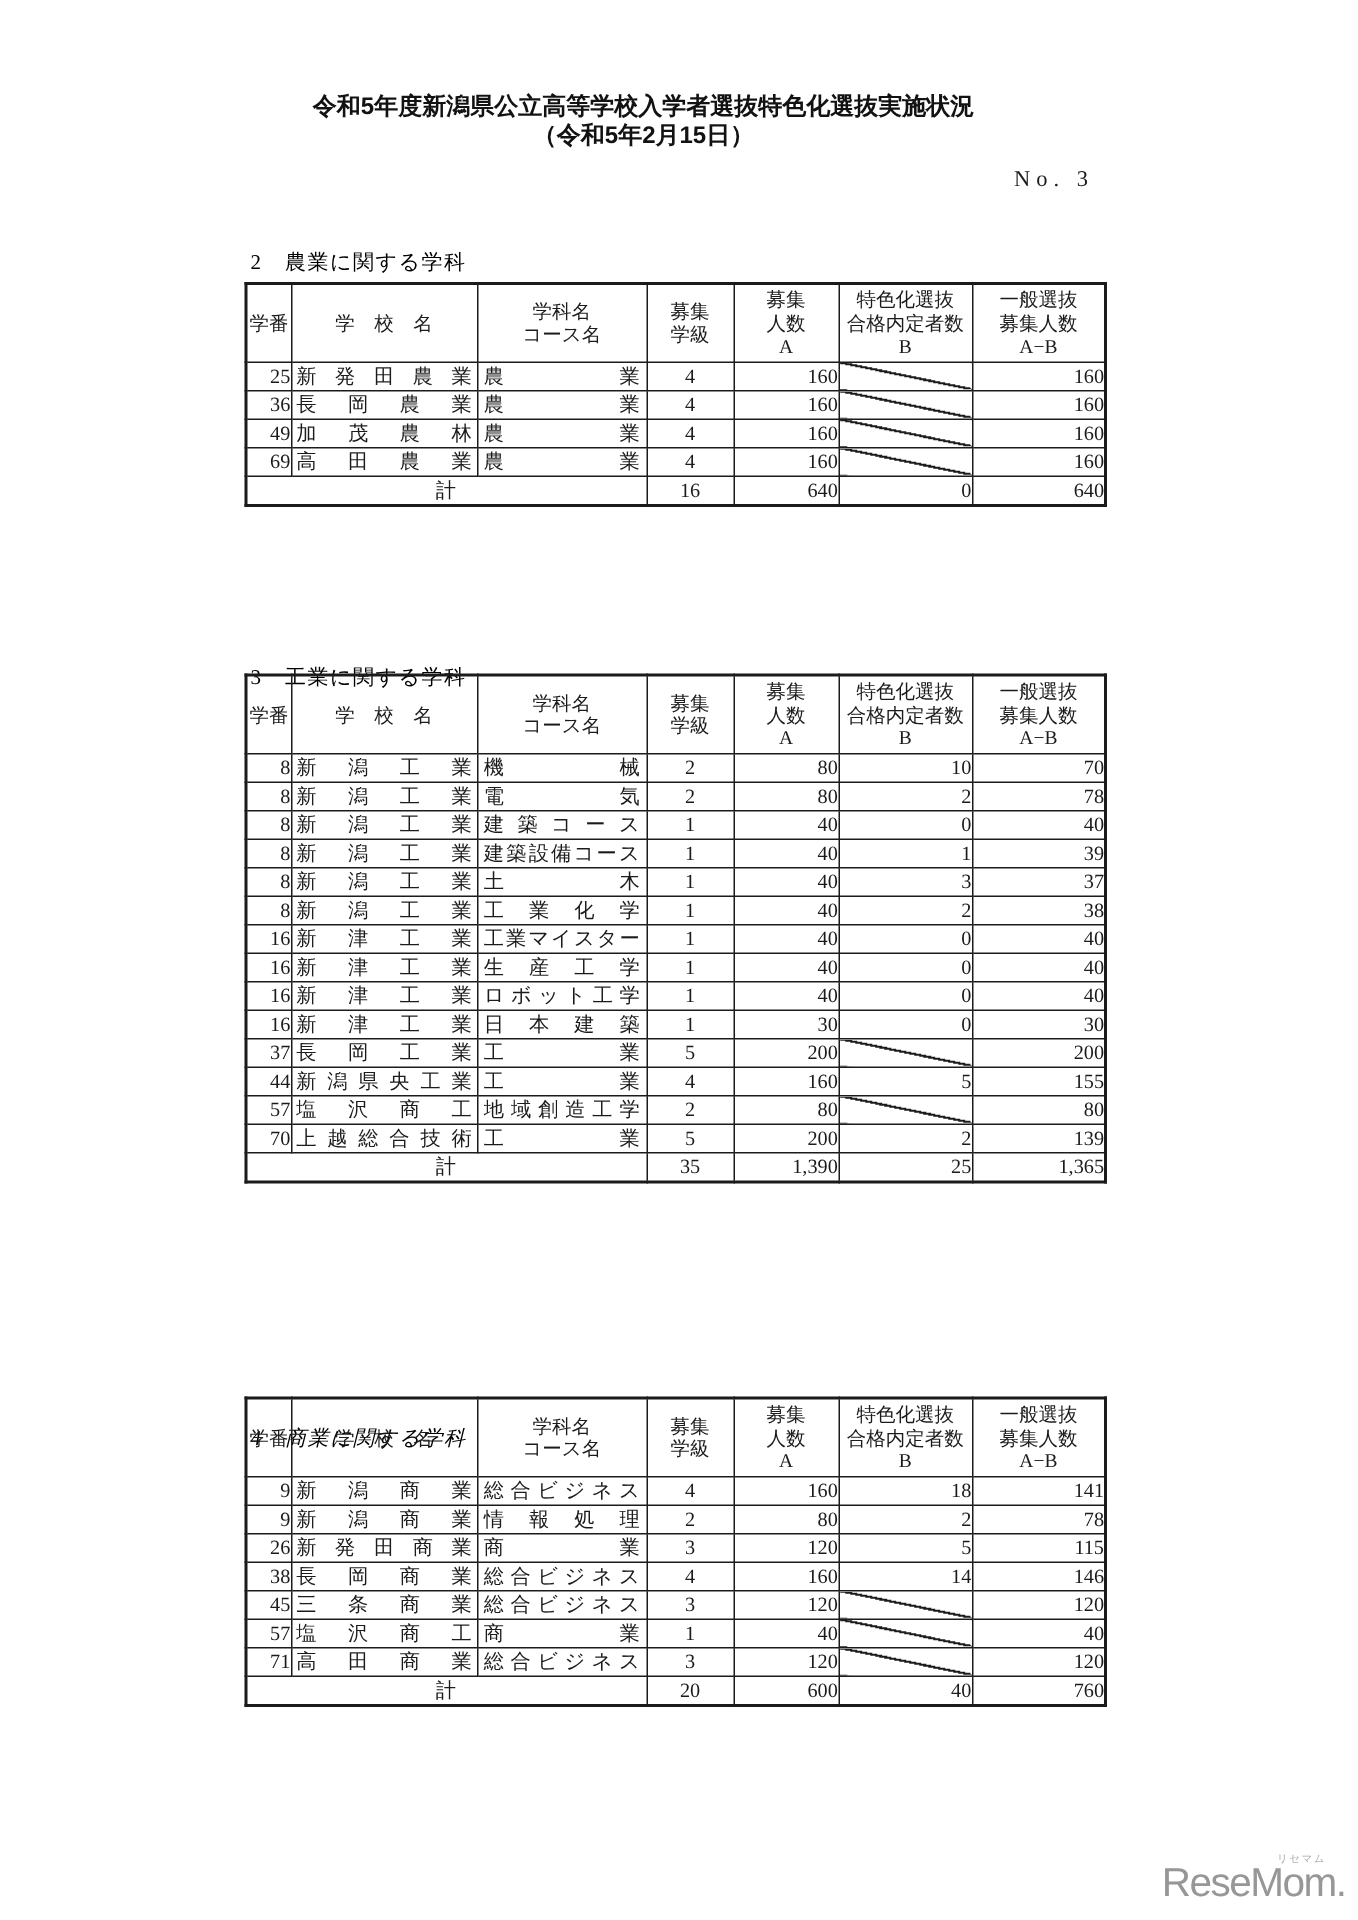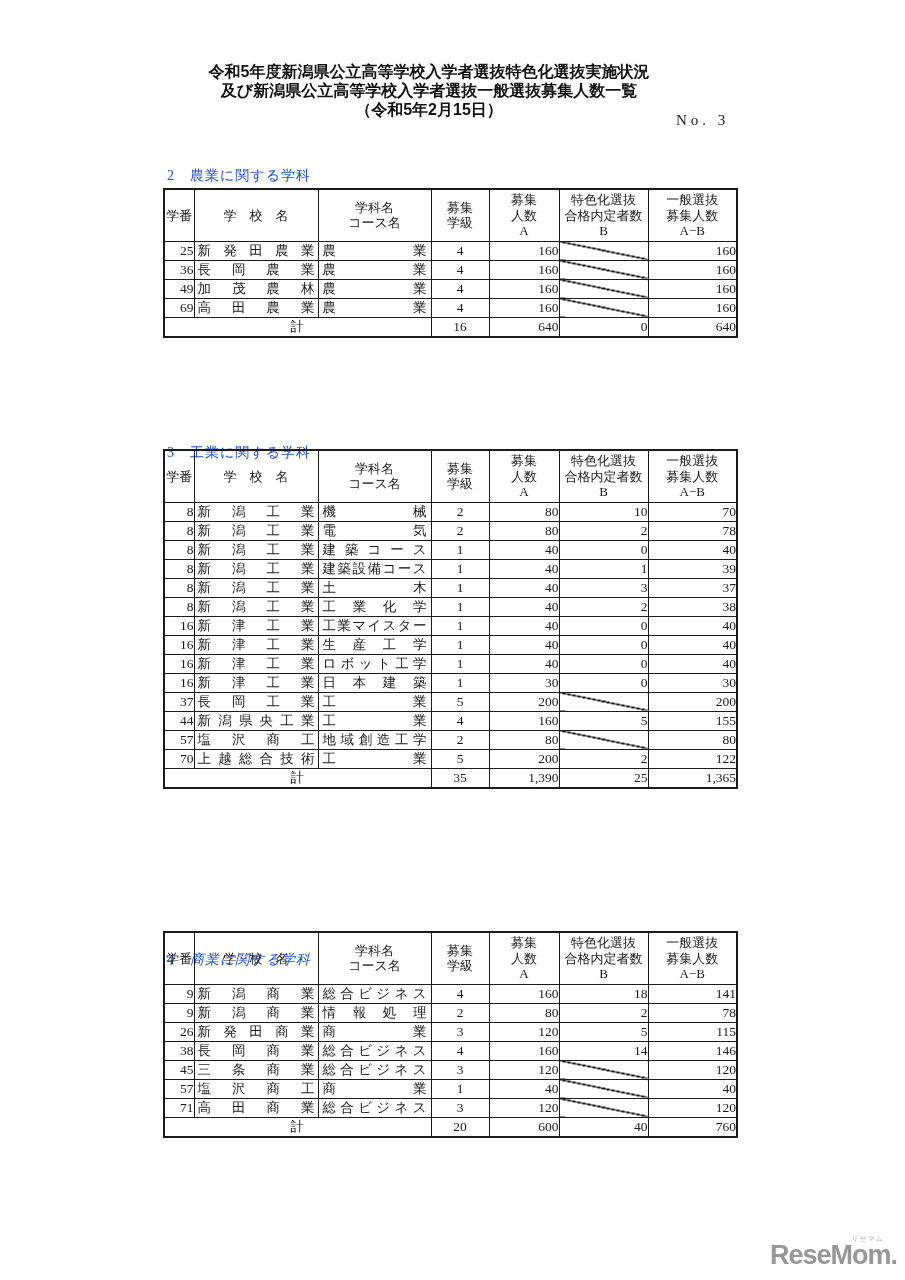--- a/index.html
+++ b/index.html
@@ -13,21 +13,21 @@
   .doc-title {
     position:absolute; top:50px; left:0; width:858px; text-align:center;
     font-family:"Liberation Sans","DejaVu Sans",sans-serif;
     font-weight:700; font-size:16px; line-height:19px; color:#121212;margin-top:12px;
   }
   .page-no {
     position:absolute; top:112px; left:676px;
     font-size:15px; letter-spacing:4px; color:#1b1b1b;text-align:center;
   }
   
-  .sec-title { position:absolute; left:167px; font-size:14px; line-height:16px; color:#1d4ed8; }
+  .sec-title { position:absolute; left:167px; font-size:14px; line-height:16px; color:#000000; }
   .sec-title .sec-no { display:inline-block; margin-right:16px; }
   .sec-title .sec-label { letter-spacing:1px; }
   #st0 { top:168px; } #st1 { top:433px;margin-top:12px; } #st2 { top:952px;font-style:italic; }
   
   table.tbl {
     position:absolute; left:163px; width:573px;
     border-collapse:collapse; table-layout:fixed;
     border:2px solid #1b1b1b;
   }
   #tb0 { top:188px; } #tb1 { top:449px; } #tb2 { top:931px; }
@@ -54,31 +54,30 @@
   }
   
   .wm { position:absolute; top:1234px; left:785px; width:112px; height:40px; }
   .wm-furi {
     position:absolute; top:0; right:13px; font-size:7px; letter-spacing:1px;
     color:#a9a9a9; font-family:"Liberation Sans","DejaVu Sans",sans-serif;
   }
   .wm-text {
     position:absolute; top:6px; right:0;
     font-family:"Liberation Sans","DejaVu Sans",sans-serif;
-    font-weight:700; font-size:27px; letter-spacing:-1px; color:#979797;
+    font-weight:400; font-size:27px; letter-spacing:-1px; color:#979797;
   }
 </style>
 </head>
 <body>
 
 <div class="page">
 
   <div class="doc-title">
     <div>令和5年度新潟県公立高等学校入学者選抜特色化選抜実施状況</div>
-    <div>及び新潟県公立高等学校入学者選抜一般選抜募集人数一覧</div>
     <div>（令和5年2月15日）</div>
   </div>
   <div class="page-no">No. 3</div>
 
   <div class="sec-title" id="st0">
     <span class="sec-no">2</span><span class="sec-label">農業に関する学科</span>
   </div>
   <table class="tbl" id="tb0">
     <colgroup>
         <col class="c0">
@@ -575,21 +574,21 @@
           </td>
           <td class="dept">
             <span class="jx">
               <span>工</span>
               <span>業</span>
             </span>
           </td>
           <td class="num ctr">5</td>
           <td class="num">200</td>
           <td class="num">2</td>
-          <td class="num">122</td>
+          <td class="num">139</td>
         </tr>
       </tbody>
     <tfoot>
       <tr>
         <td class="total-label" colspan="3">計</td>
         <td class="num ctr">35</td>
         <td class="num">1,390</td>
         <td class="num">25</td>
         <td class="num">1,365</td>
       </tr>

